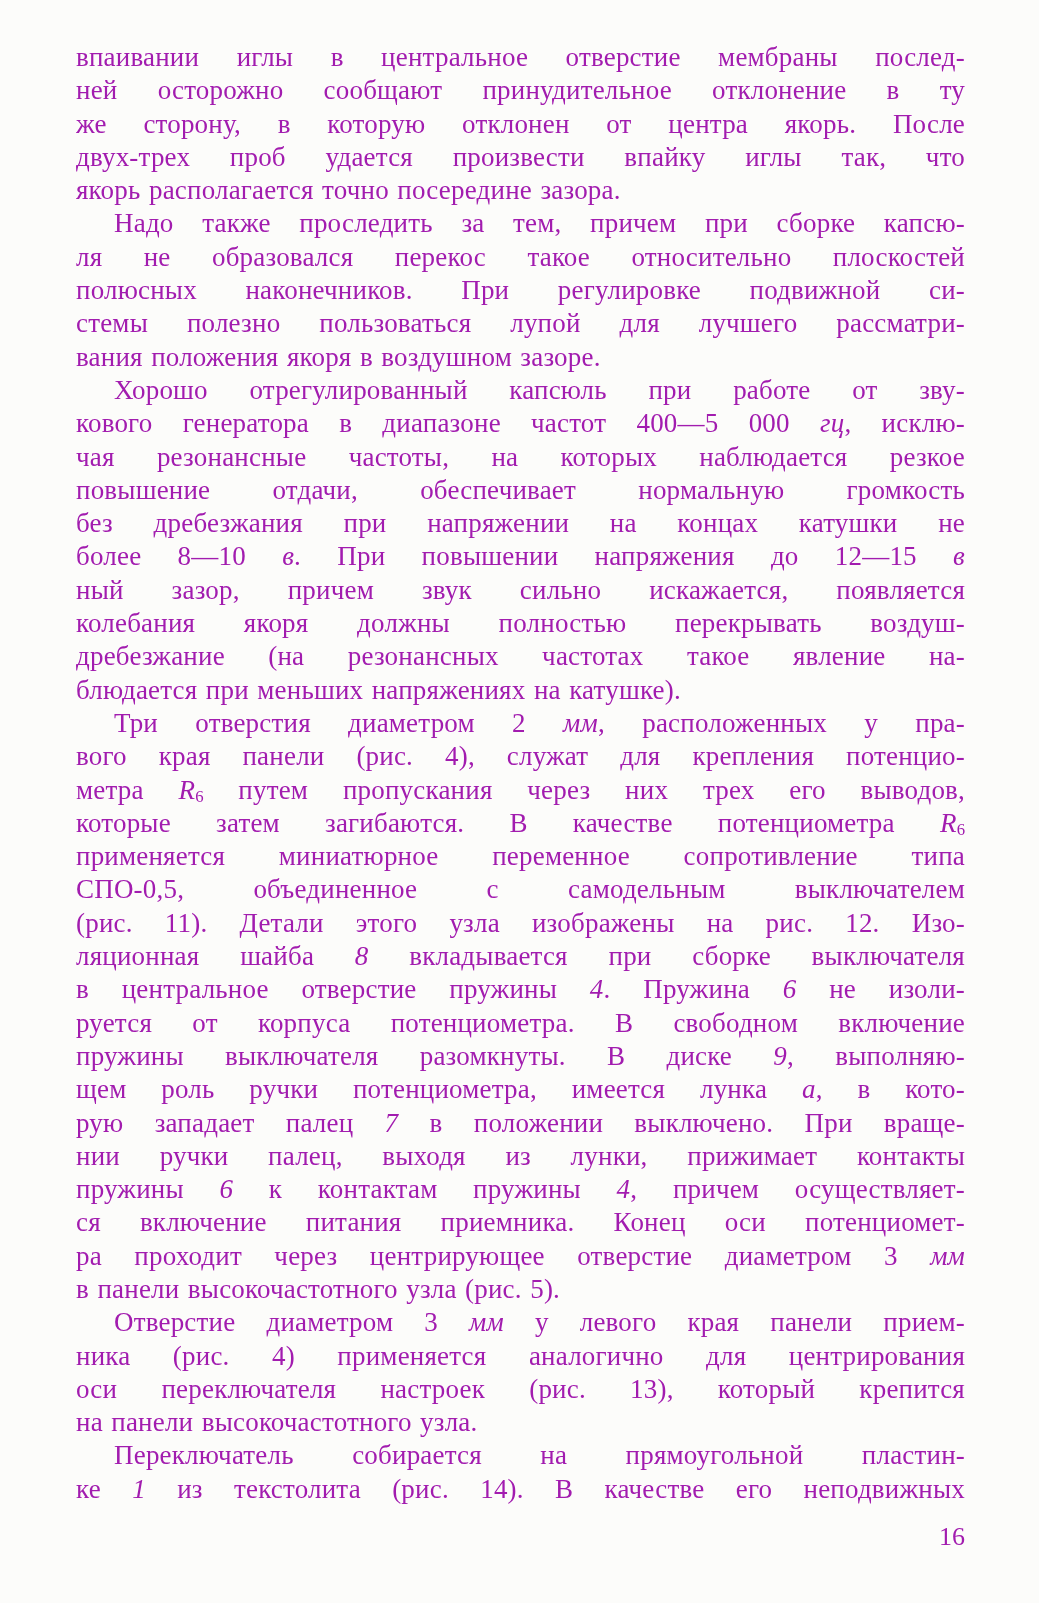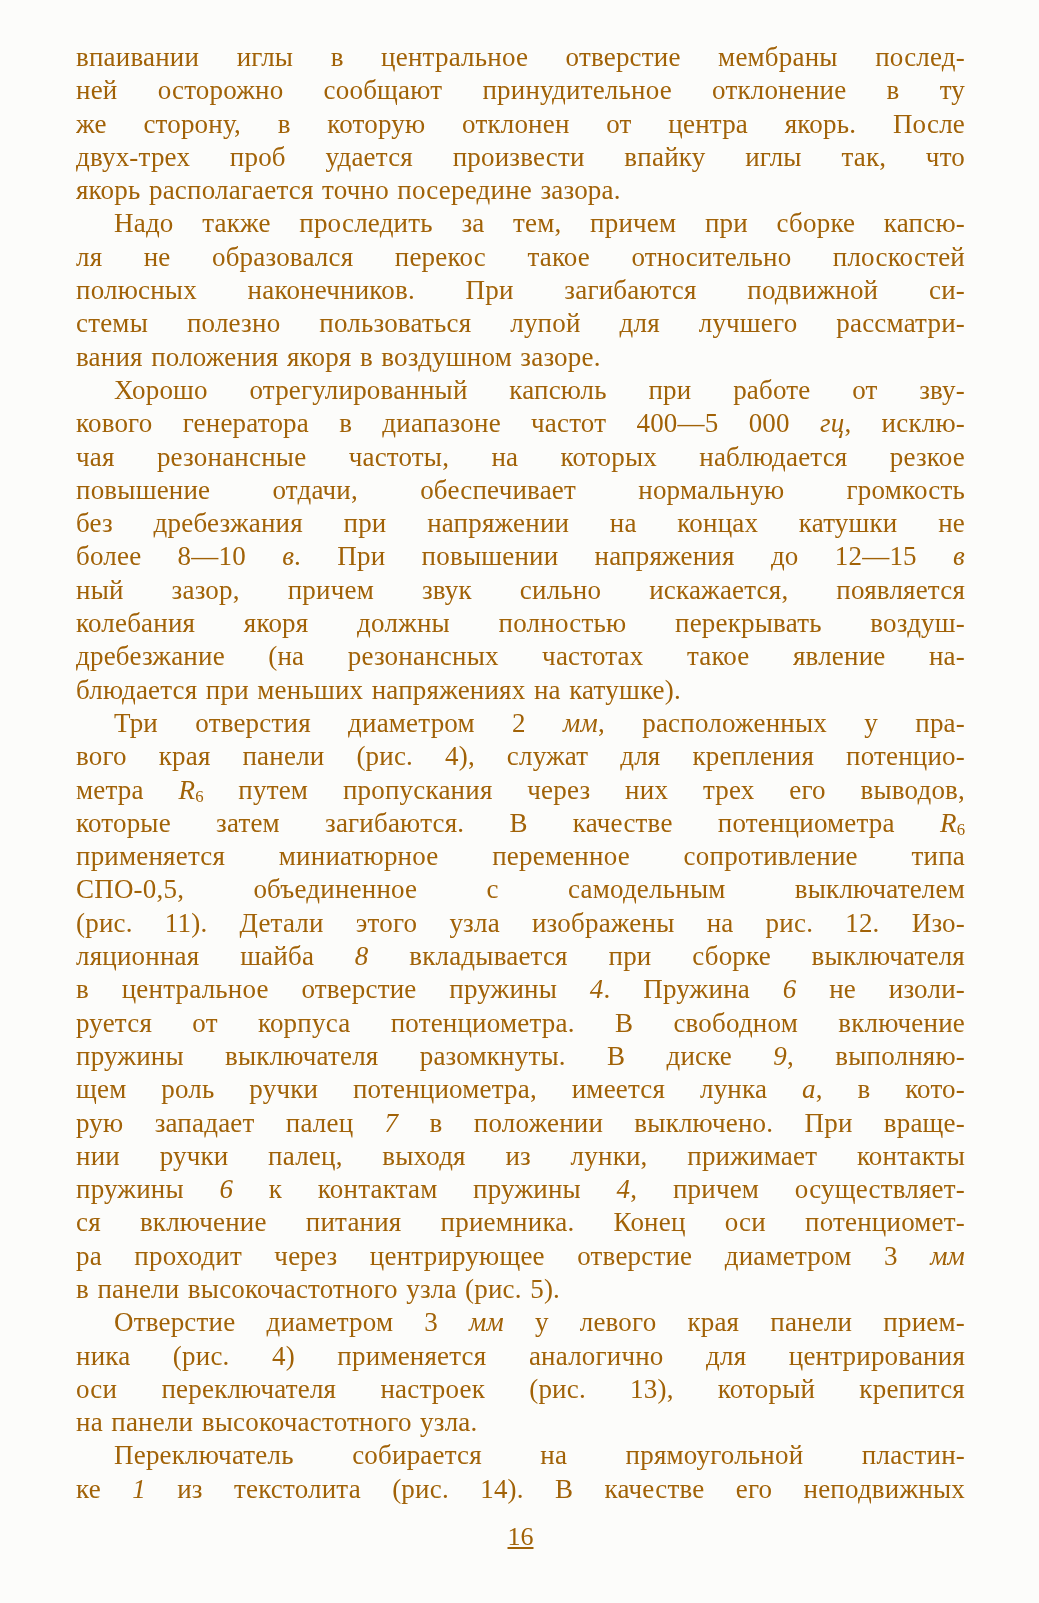--- a/index.html
+++ b/index.html
@@ -9,21 +9,21 @@
   }
   .page {
     position: relative;
     box-sizing: border-box;
     width: 1039px;
     height: 1603px;
     margin: 0;
     background: #fcfcfa;
     padding: 41px 74px 0 76px;
     font-family: "Liberation Serif", "DejaVu Serif", serif;
-    color: #a16207;
+    color: #a21caf;
     overflow: hidden;
   }
   .text-block {
     width: 889px;
   }
   .line {
     font-size: 27px;
     line-height: 33.3px;
     height: 33.3px;
     overflow: hidden;
@@ -38,37 +38,36 @@
   .sub {
     font-size: 0.62em;
     vertical-align: -0.18em;
     font-style: normal;
     letter-spacing: 0;
   }
   .page-num {
     margin-top: 16px;
     font-size: 26px;
     line-height: 30px;
-    text-align: center;
-    text-decoration: underline;
+    text-align: right;
   }
 </style>
 </head>
 <body>
 
 <div class="page">
   <div class="text-block">
       <div class="line">впаивании иглы в центральное отверстие мембраны послед-</div>
       <div class="line">ней осторожно сообщают принудительное отклонение в ту</div>
       <div class="line">же сторону, в которую отклонен от центра якорь. После</div>
       <div class="line">двух-трех проб удается произвести впайку иглы так, что</div>
       <div class="line para-end">якорь располагается точно посередине зазора.</div>
       <div class="line indent">Надо также проследить за тем, причем при сборке капсю-</div>
       <div class="line">ля не образовался перекос такое относительно плоскостей</div>
-      <div class="line">полюсных наконечников. При загибаются подвижной си-</div>
+      <div class="line">полюсных наконечников. При регулировке подвижной си-</div>
       <div class="line">стемы полезно пользоваться лупой для лучшего рассматри-</div>
       <div class="line para-end">вания положения якоря в воздушном зазоре.</div>
       <div class="line indent">Хорошо отрегулированный капсюль при работе от зву-</div>
       <div class="line">кового генератора в диапазоне частот 400—5 000 <span class="i">гц</span>, исклю-</div>
       <div class="line">чая резонансные частоты, на которых наблюдается резкое</div>
       <div class="line">повышение отдачи, обеспечивает нормальную громкость</div>
       <div class="line">без дребезжания при напряжении на концах катушки не</div>
       <div class="line">более 8—10 <span class="i">в</span>. При повышении напряжения до 12—15 <span class="i">в</span></div>
       <div class="line">ный зазор, причем звук сильно искажается, появляется</div>
       <div class="line">колебания якоря должны полностью перекрывать воздуш-</div>

